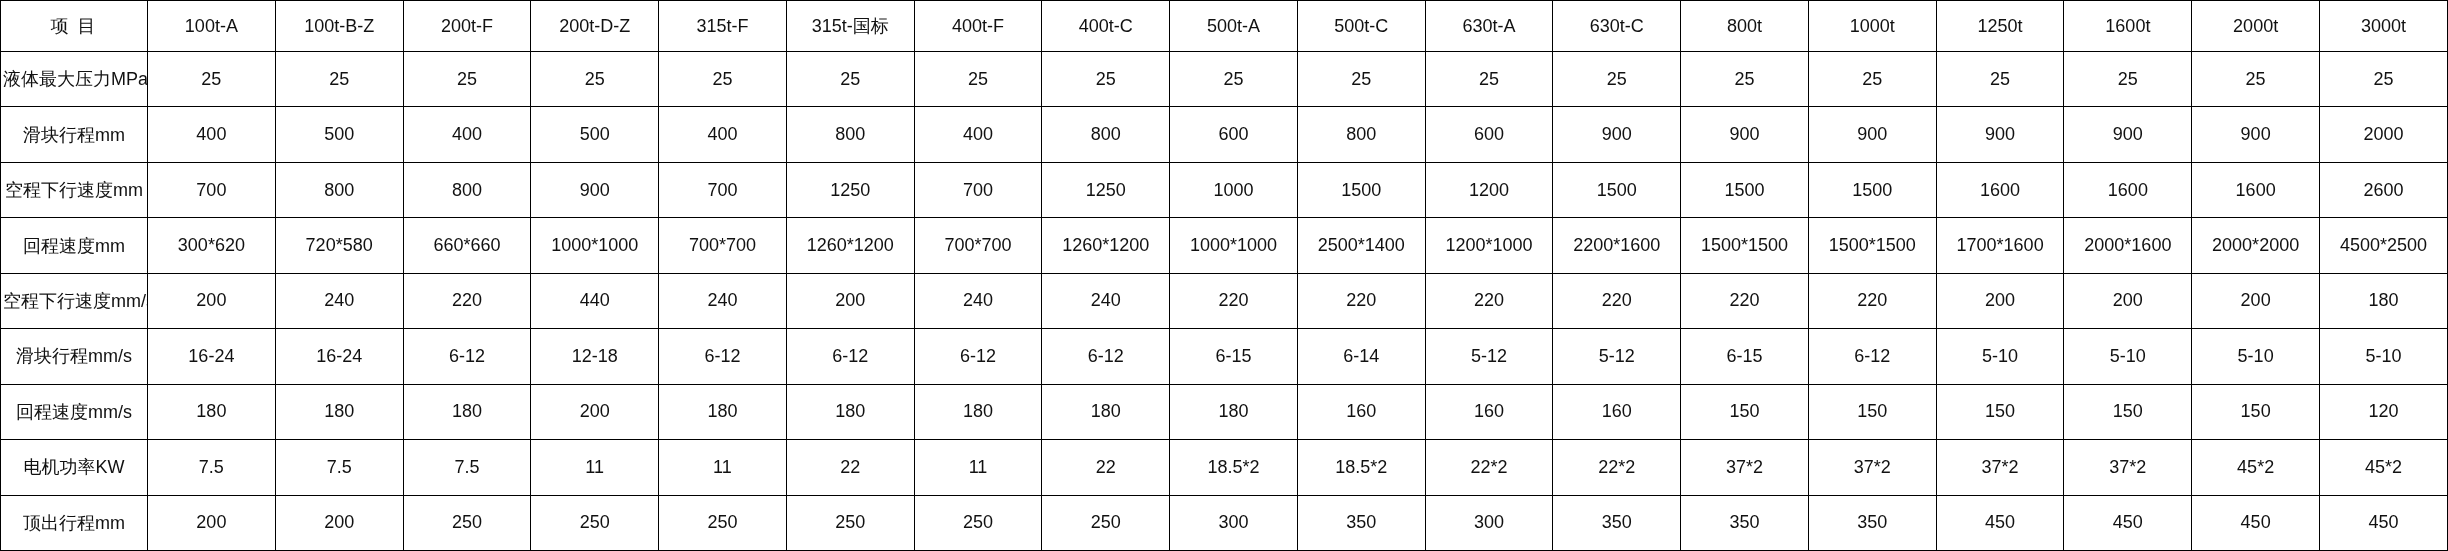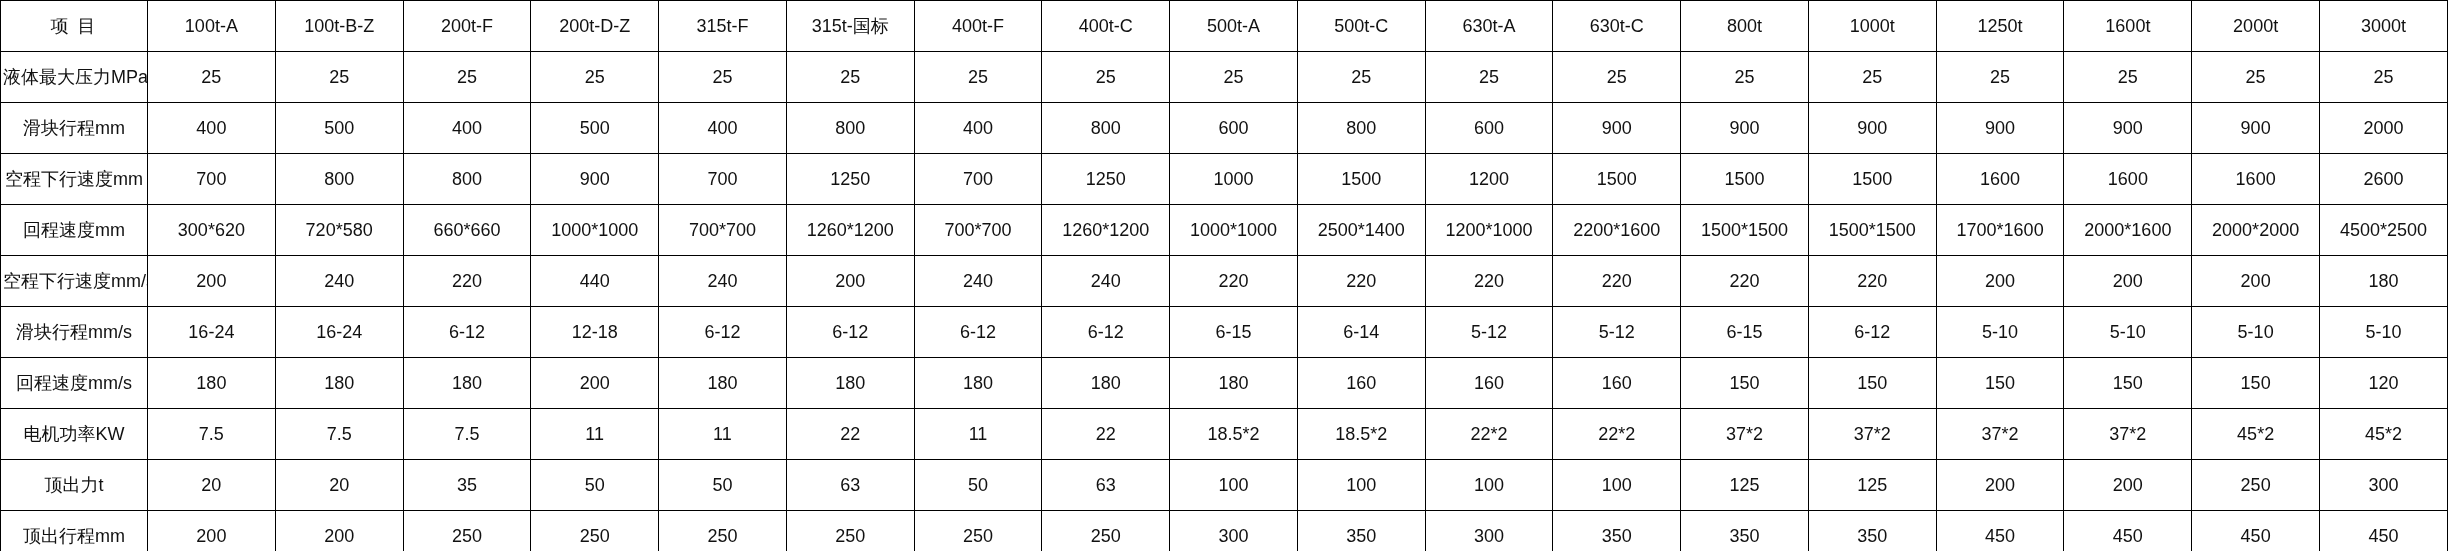--- a/index.html
+++ b/index.html
@@ -238,41 +238,20 @@
           <td>22*2</td>
           <td>22*2</td>
           <td>37*2</td>
           <td>37*2</td>
           <td>37*2</td>
           <td>37*2</td>
           <td>45*2</td>
           <td>45*2</td>
         </tr>
         <tr>
-          <th class="row-label">顶出力t</th>
-          <td>20</td>
-          <td>20</td>
-          <td>35</td>
-          <td>50</td>
-          <td>50</td>
-          <td>63</td>
-          <td>50</td>
-          <td>63</td>
-          <td>100</td>
-          <td>100</td>
-          <td>100</td>
-          <td>100</td>
-          <td>125</td>
-          <td>125</td>
-          <td>200</td>
-          <td>200</td>
-          <td>250</td>
-          <td>300</td>
-        </tr>
-        <tr>
           <th class="row-label">顶出行程mm</th>
           <td>200</td>
           <td>200</td>
           <td>250</td>
           <td>250</td>
           <td>250</td>
           <td>250</td>
           <td>250</td>
           <td>250</td>
           <td>300</td>

